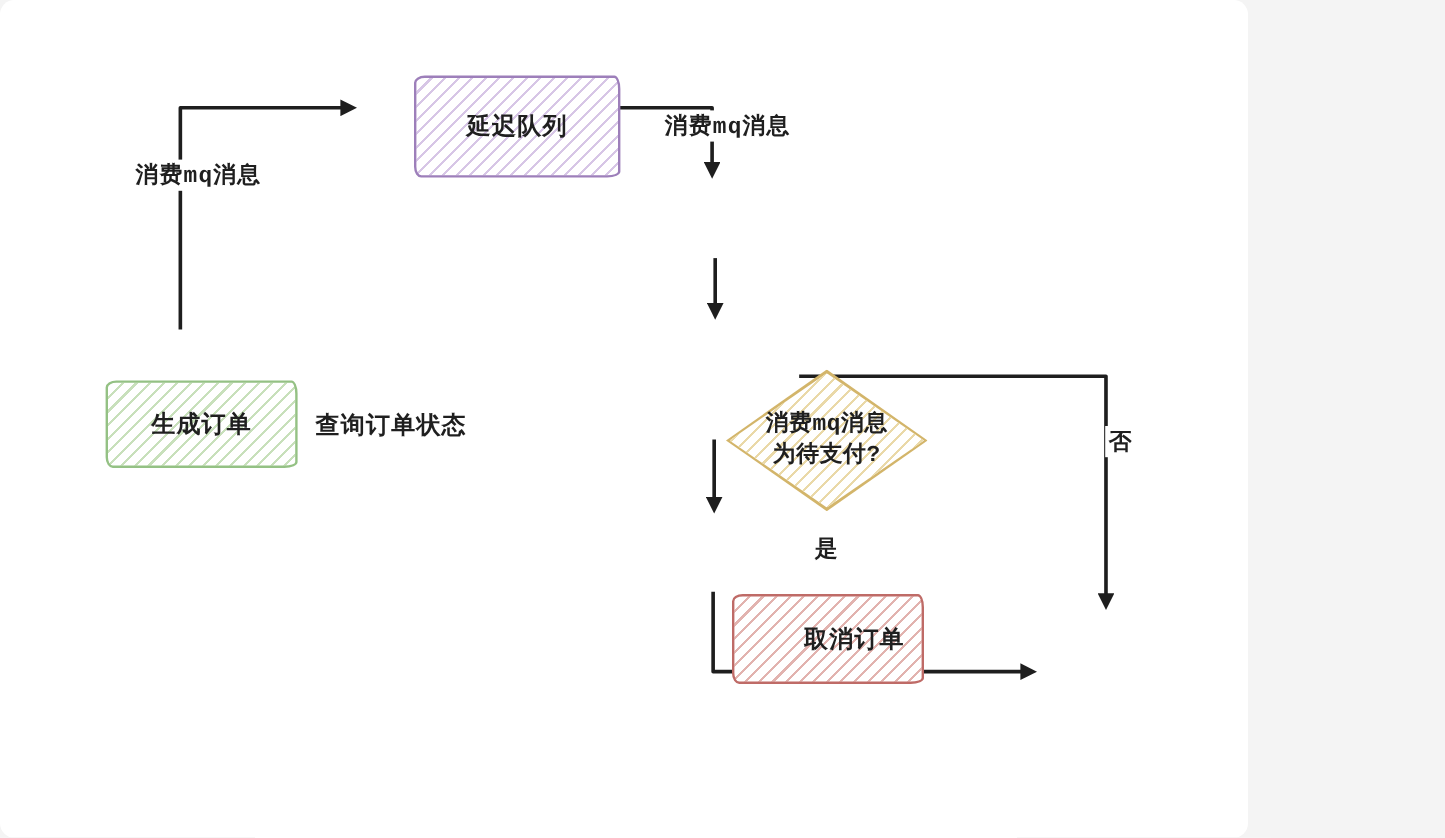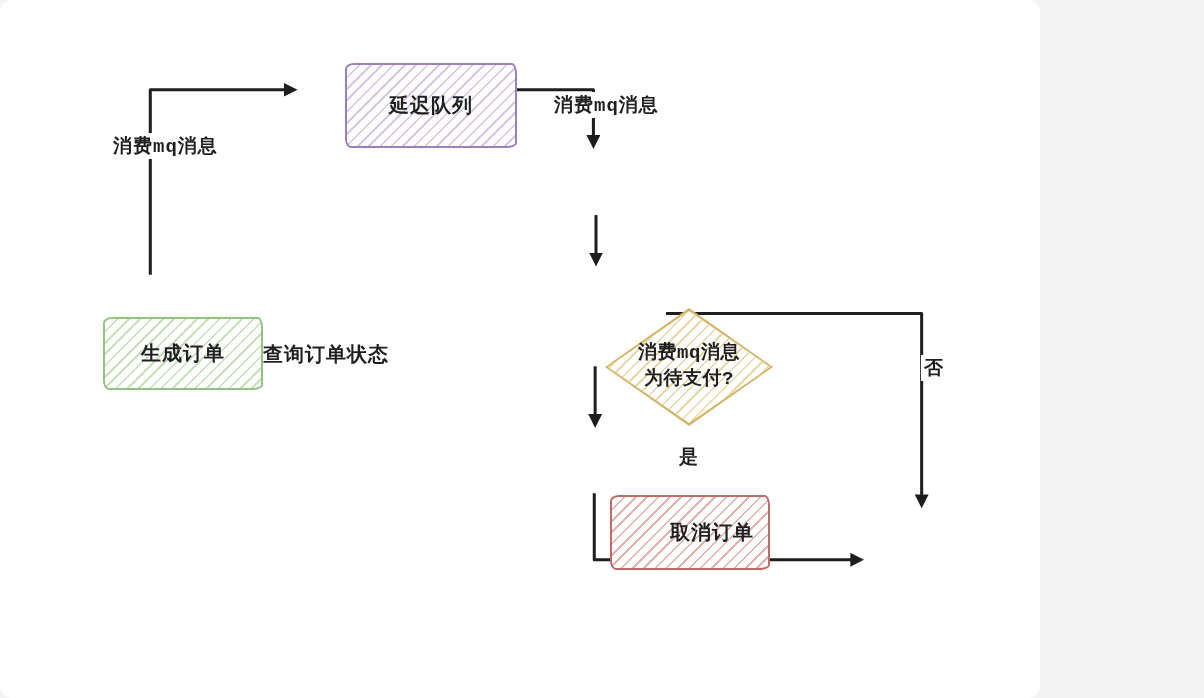--- a/index.html
+++ b/index.html
@@ -30,21 +30,21 @@
     border-radius:9px 5px 11px 6px / 6px 11px 5px 9px; 
     box-sizing:border-box;
   }
   .hatch-purple{background-image:repeating-linear-gradient(135deg,var(--purple-hatch) 0 1.8px,transparent 1.8px 8px);}
   .hatch-green {background-image:repeating-linear-gradient(135deg,var(--green-hatch)  0 1.8px,transparent 1.8px 8px);}
   .hatch-blue  {background-image:repeating-linear-gradient(135deg,var(--blue-hatch)   0 1.8px,transparent 1.8px 8px);}
   .hatch-red   {background-image:repeating-linear-gradient(135deg,var(--red-hatch)    0 1.8px,transparent 1.8px 8px);}
   .hatch-teal  {background-image:repeating-linear-gradient(135deg,var(--teal-hatch)   0 1.8px,transparent 1.8px 8px);}
 
   .node-delay-queue {left:345px;top:63px;width:172px;height:85px;border-color:var(--purple-border);}
-  .node-create-order{left:103px;top:317px;width:160px;height:73px;border-color:var(--green-border);}
+  .node-create-order{left:88px;top:317px;width:160px;height:73px;border-color:var(--green-border);}
   .node-query-status{left:608px;top:173px;width:162px;height:75px;border-color:var(--blue-border);}
   .node-cancel-order{left:610px;top:495px;width:160px;height:75px;border-color:var(--red-border);padding-left:44px;}
   .node-return{left:1000px;top:588px;width:135px;height:84px;border-color:var(--teal-border);border-radius:16px;}
 
   .diamond-wrap{position:absolute;left:605px;top:308px;width:168px;height:118px;}
   .diamond-border{
     position:absolute;inset:0;background:var(--gold-border);
     clip-path:polygon(50% 0,100% 50%,50% 100%,0 50%);
   }
   .diamond-fill{

